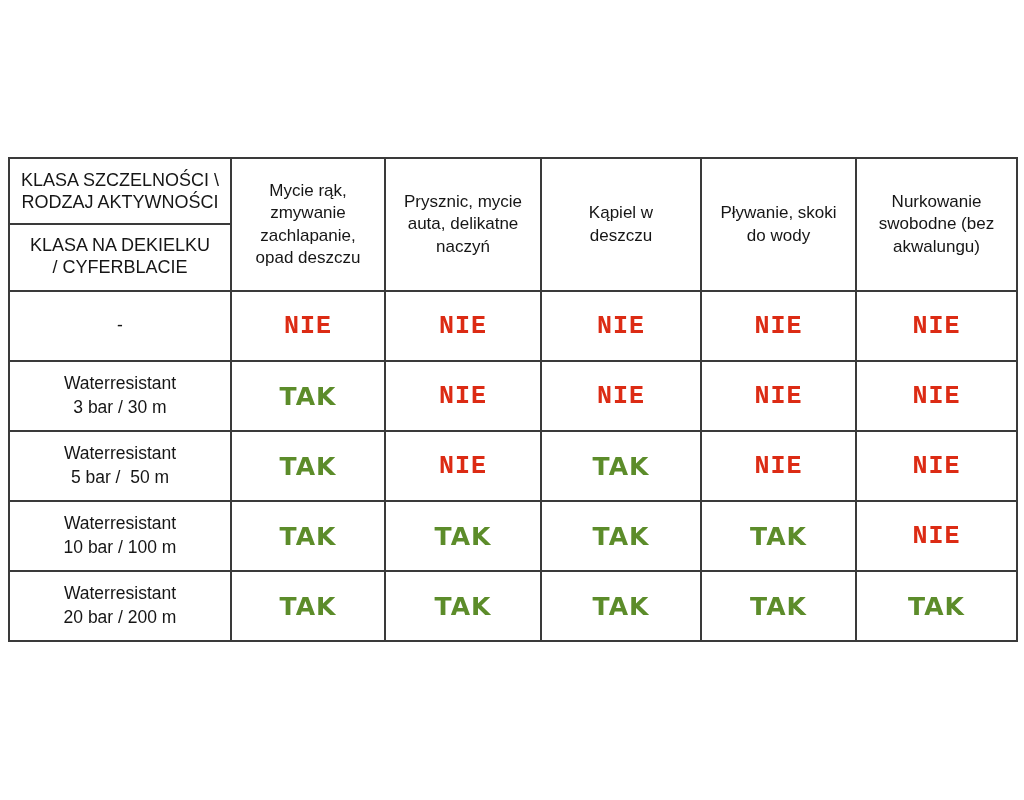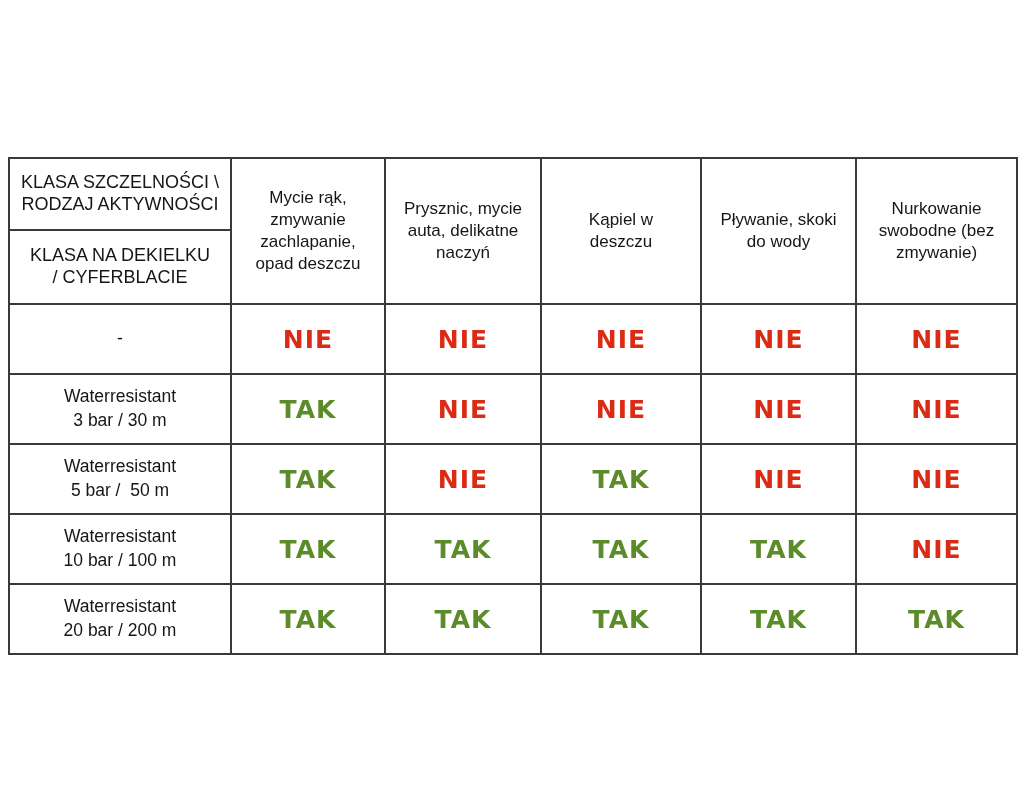--- a/index.html
+++ b/index.html
@@ -40,21 +40,21 @@
   .wr-table tbody tr { height: 70px; }
 
   th.corner {
     padding: 0;
     font-weight: normal;
   }
   .corner-top, .corner-bottom {
     display: flex;
     align-items: center;
     justify-content: center;
-    height: 72px;
+    height: 64px;
     font-size: 18px;
     line-height: 1.22;
   }
   .corner-top { border-bottom: 2px solid var(--line); }
 
   th.colhead {
     font-weight: normal;
     font-size: 17px;
     line-height: 1.3;
   }
@@ -63,21 +63,21 @@
   td.rowlabel {
     font-size: 17.5px;
     line-height: 1.35;
   }
   td.val {
     font-family: "DejaVu Sans", sans-serif;
     font-size: 25px;
     font-weight: bold;
     letter-spacing: 1px;
   }
-  td.val.nie { color: var(--nie); }
+  td.val.nie { color: var(--nie); font-family: Liberation Mono, monospace; }
   td.val.tak { color: var(--tak); }
 </style>
 </head>
 <body>
 
 <div class="page">
   <table class="wr-table">
     <colgroup>
       <col style="width:222px">
       <col style="width:154px">
@@ -100,21 +100,21 @@
 opad deszczu</th>
         <th class="colhead multiline">Prysznic, mycie
 auta, delikatne
 naczyń</th>
         <th class="colhead multiline">Kąpiel w
 deszczu</th>
         <th class="colhead multiline">Pływanie, skoki
 do wody</th>
         <th class="colhead multiline">Nurkowanie
 swobodne (bez
-zmywanie)</th>
+akwalungu)</th>
       </tr>
     </thead>
     <tbody>
       <tr>
         <td class="rowlabel multiline">-</td>
         <td class="val nie">NIE</td>
         <td class="val nie">NIE</td>
         <td class="val nie">NIE</td>
         <td class="val nie">NIE</td>
         <td class="val nie">NIE</td>

